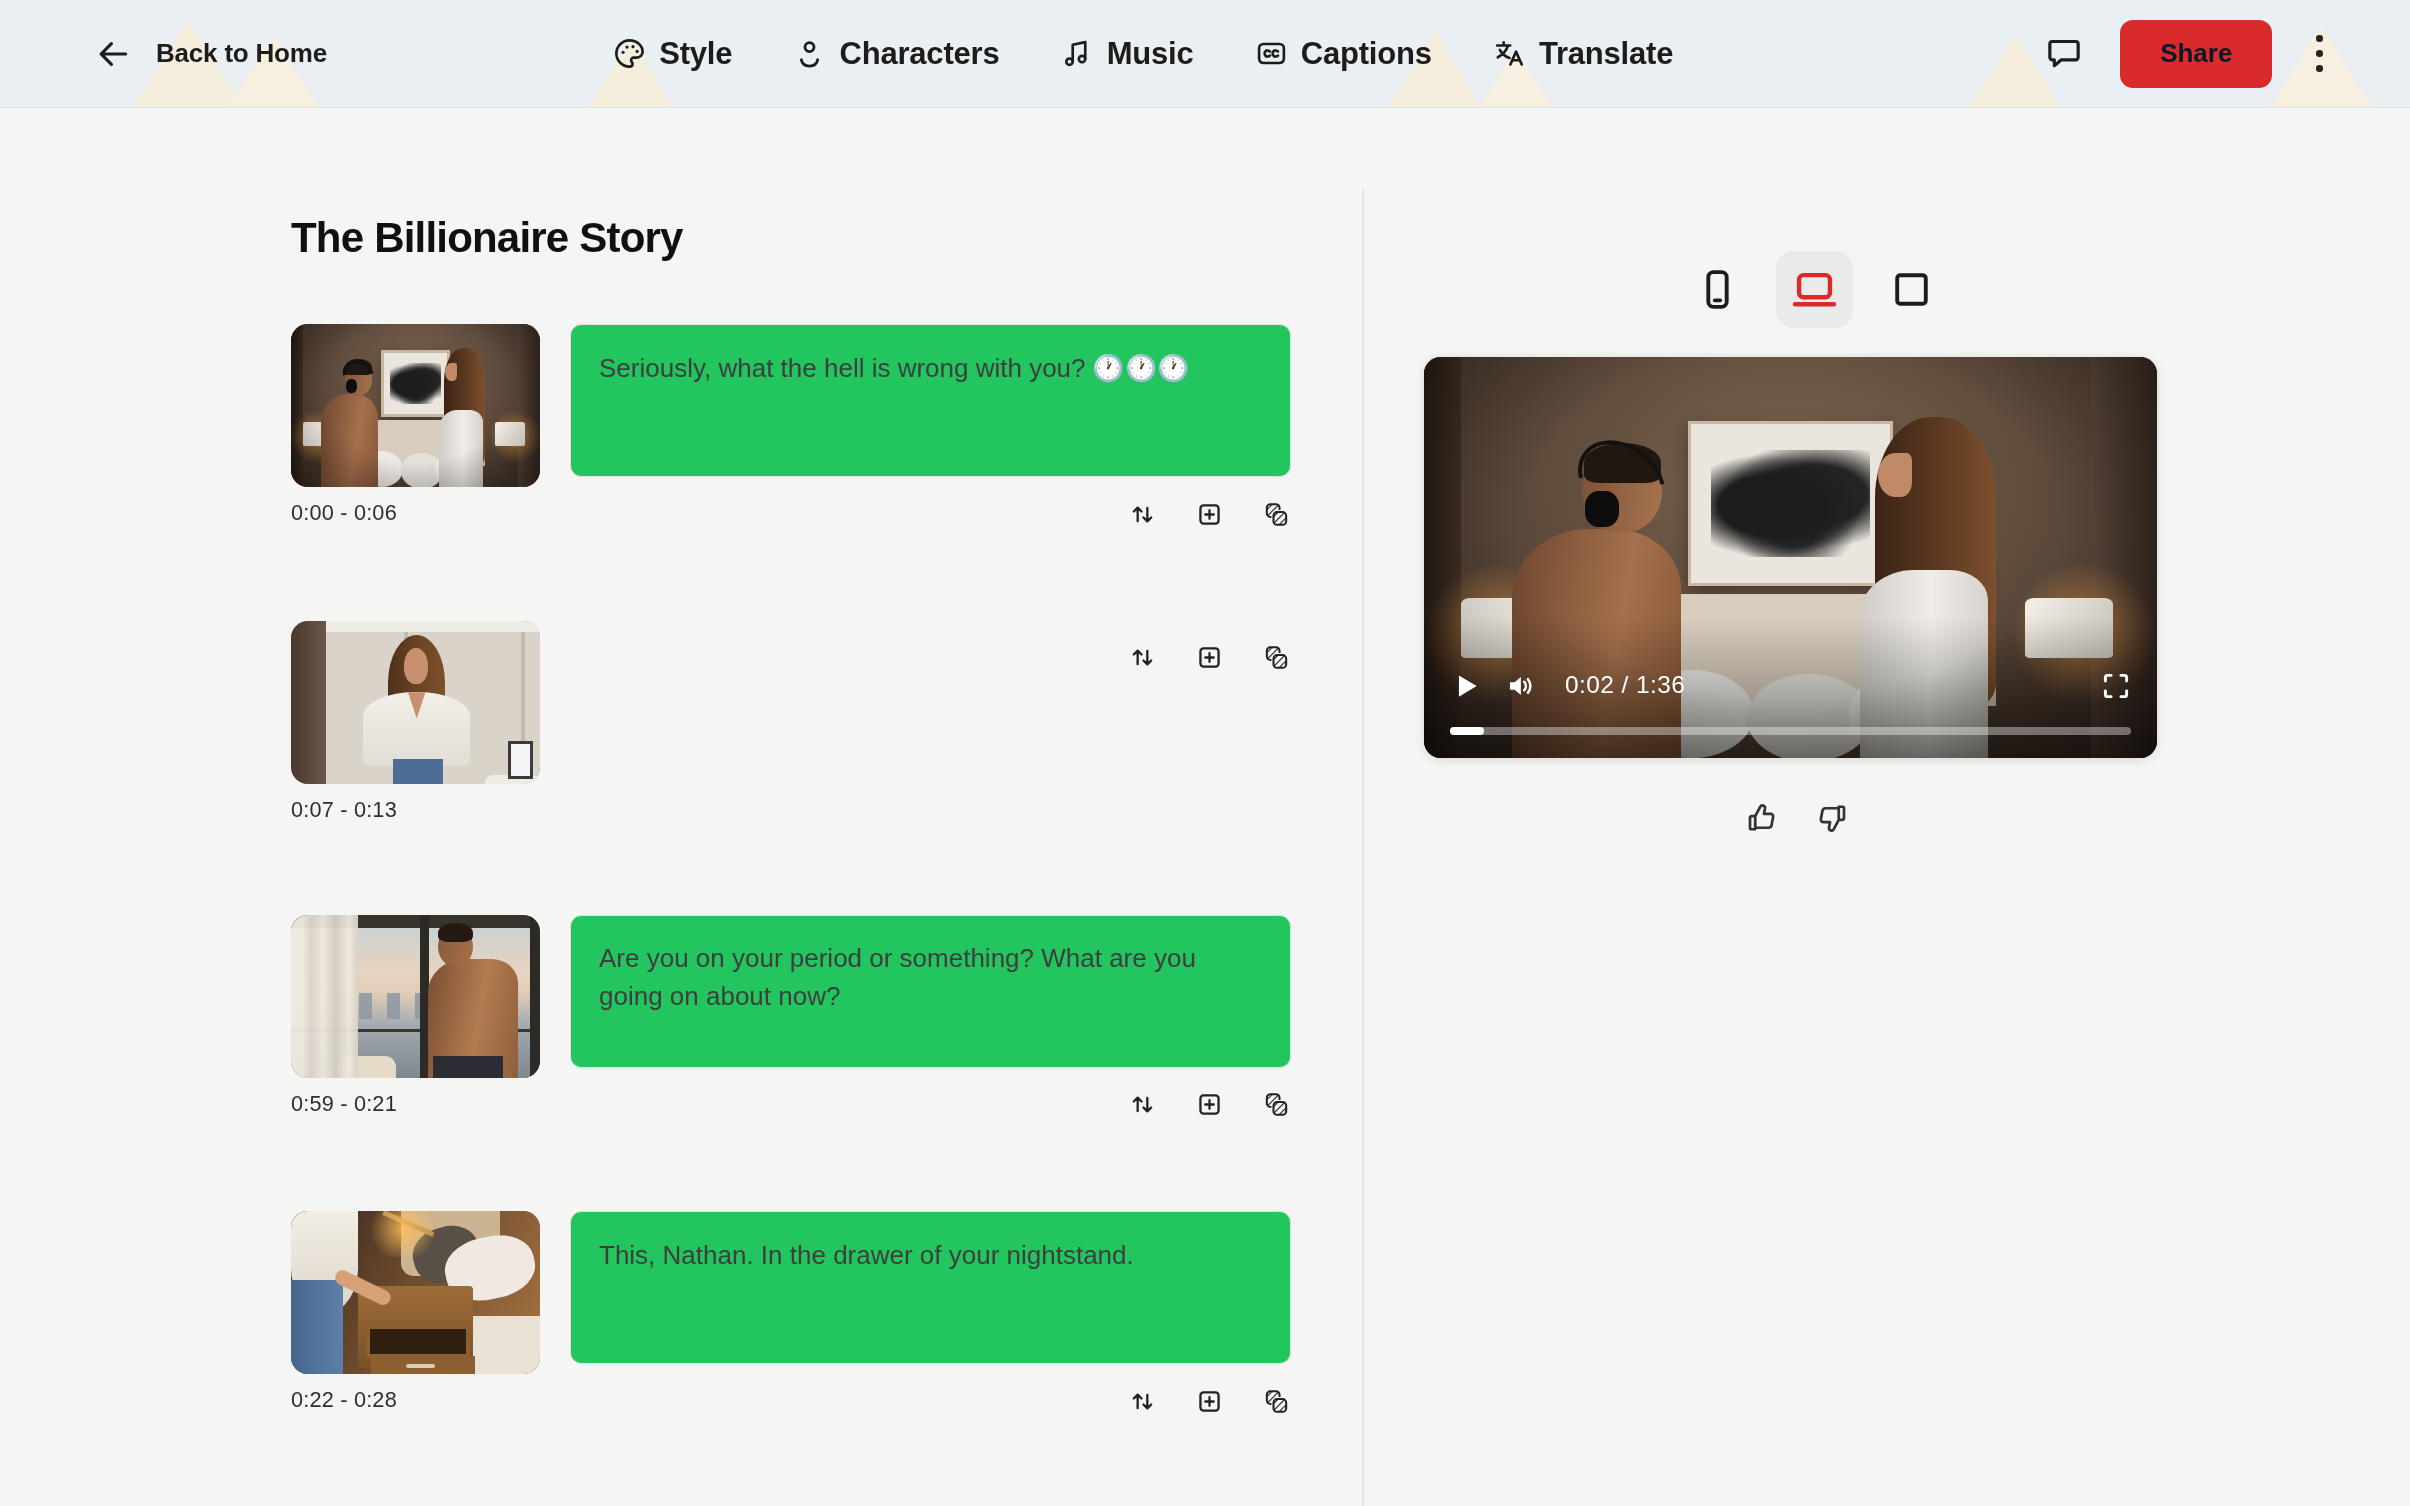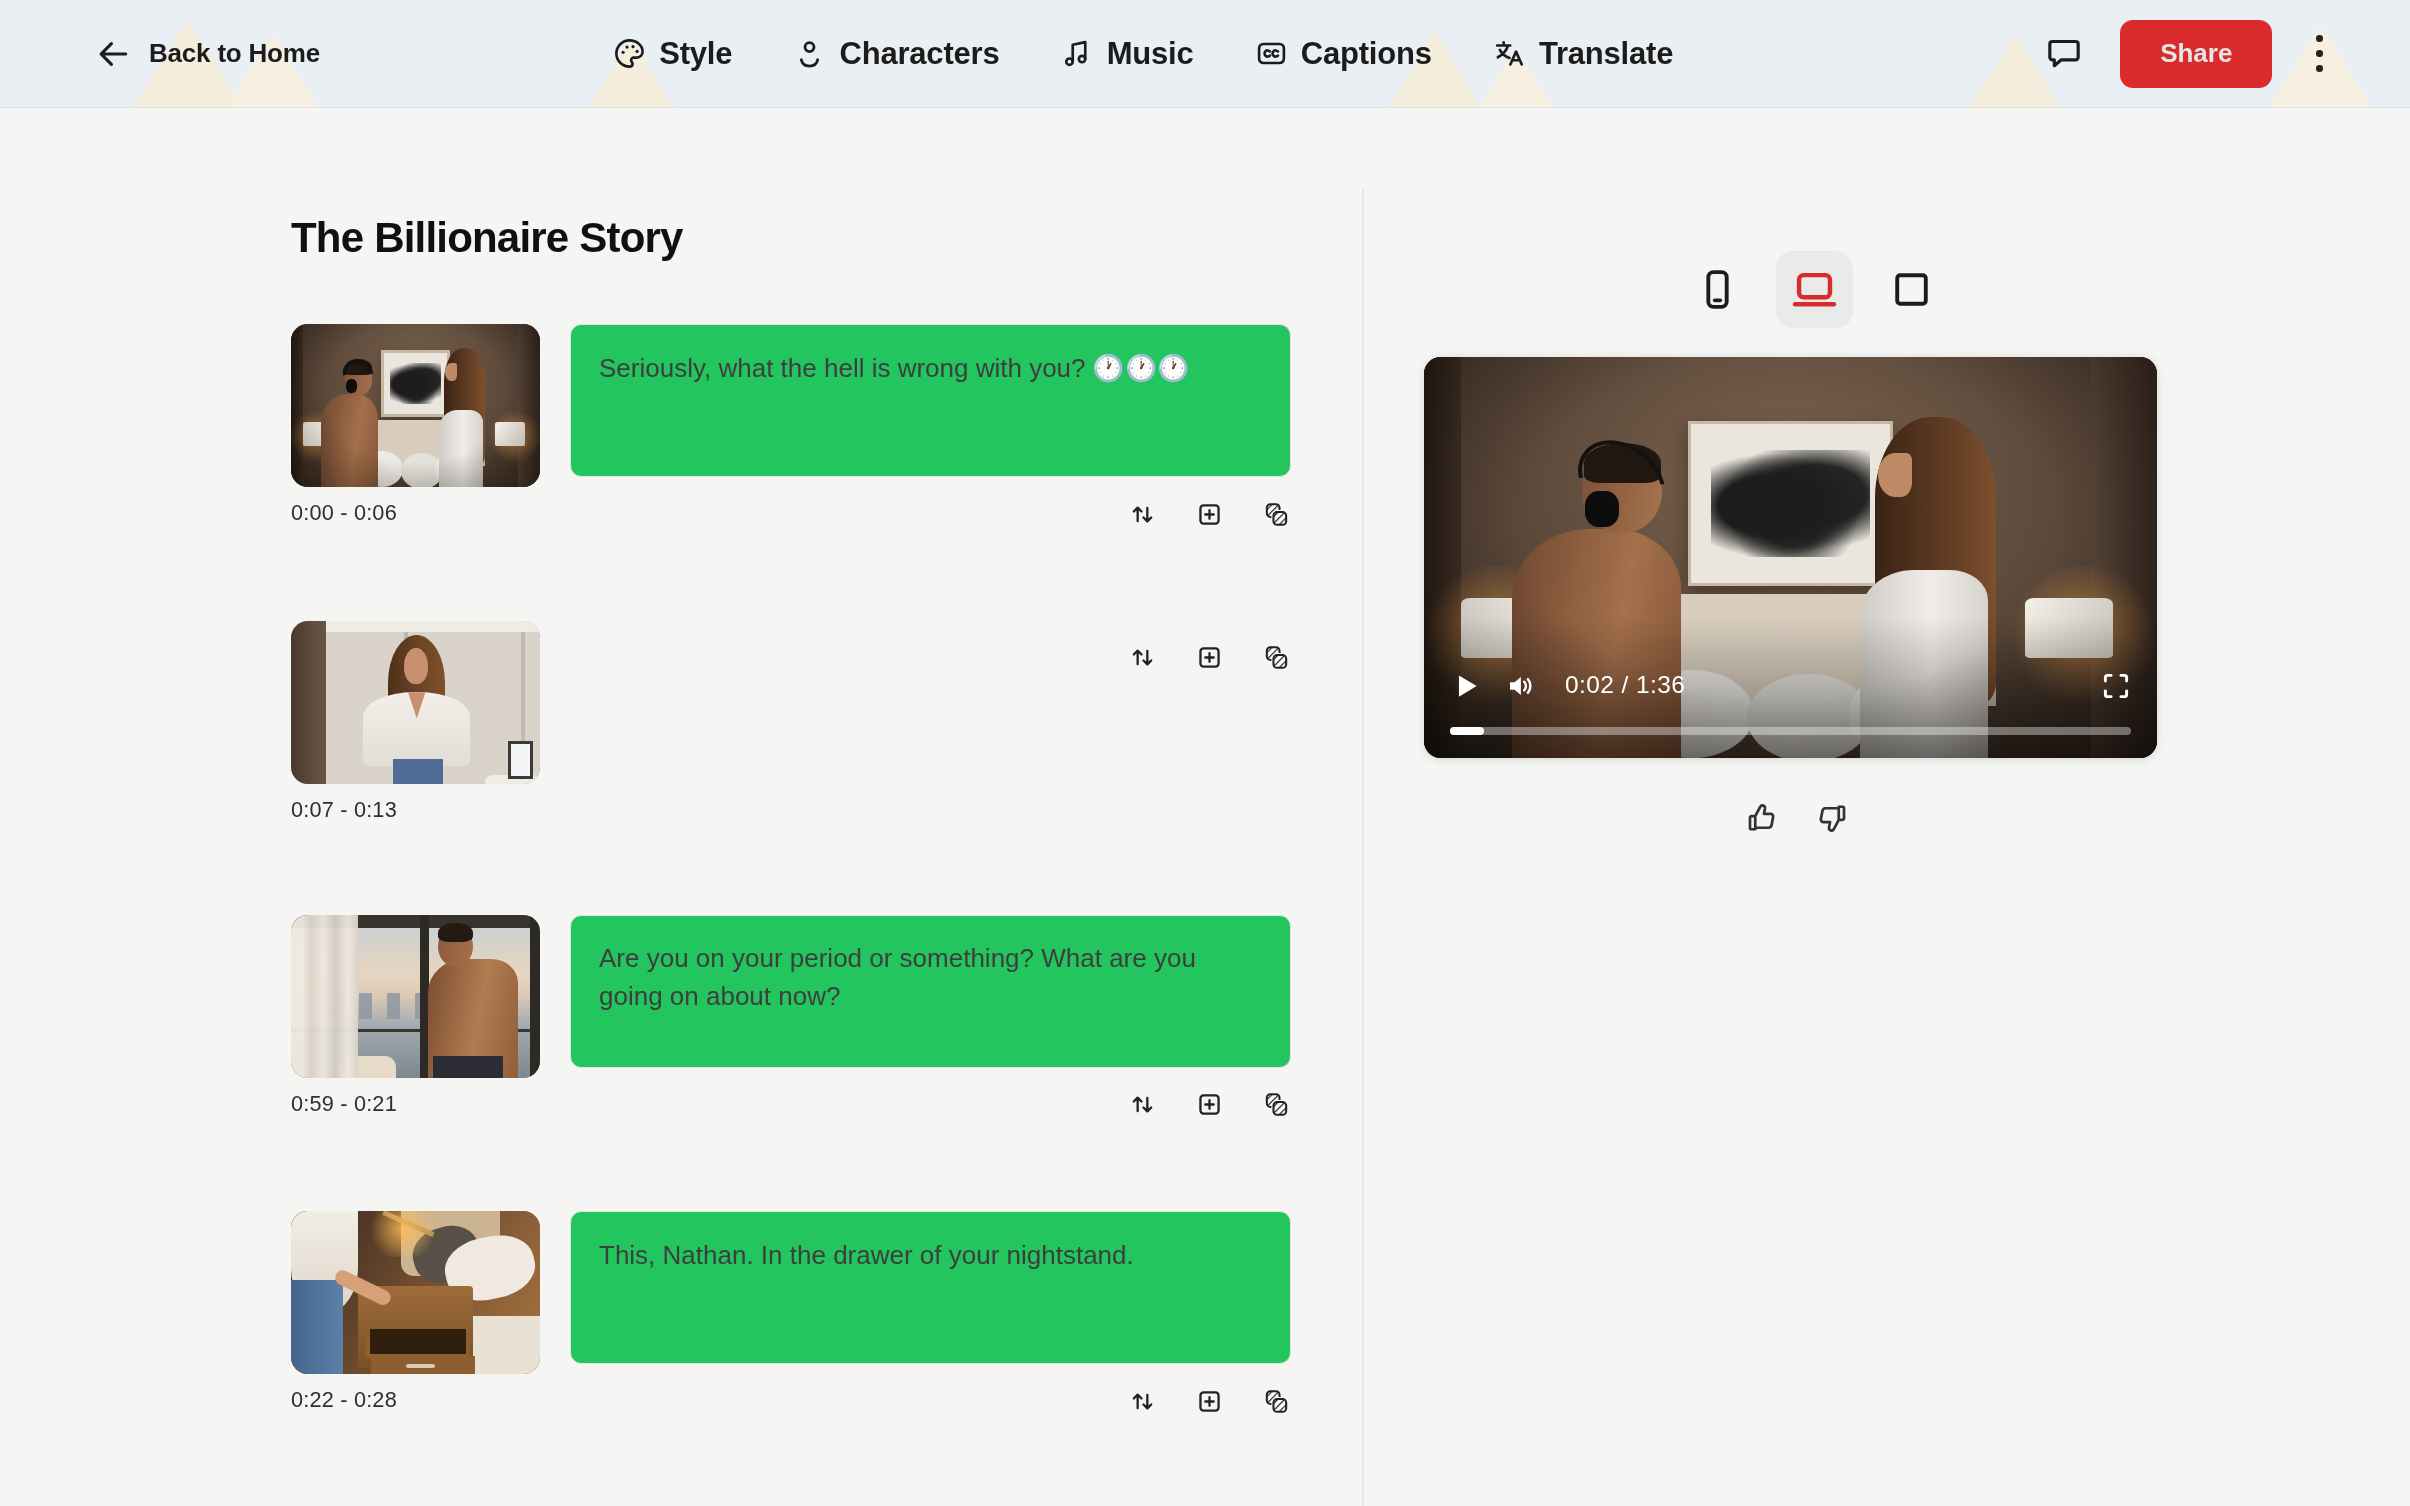--- a/index.html
+++ b/index.html
@@ -3,33 +3,33 @@
 <meta charset="utf-8">
 <style>
   * { margin:0; padding:0; box-sizing:border-box; }
   html,body { width:2411px; height:1507px; overflow:hidden; }
   body { font-family:"Liberation Sans","DejaVu Sans",sans-serif; background:#f5f5f3; color:#1c1c1c; position:relative; }
 
   
   .header { position:absolute; top:0; left:0; right:0; height:108px; background:#e9eff2;
             border-bottom:0.9px solid #dee5e8; display:flex; align-items:center; overflow:hidden; z-index:5; }
   .tri { position:absolute; bottom:-17px; width:0; height:0; border-style:solid; border-color:transparent; }
-  .back { position:absolute; left:94px; display:flex; align-items:center; gap:17px; cursor:pointer; }
+  .back { position:absolute; left:94px; display:flex; align-items:center; gap:24px; cursor:pointer; }
   .back svg { width:38px; height:38px; }
   .back-label { font-size:26px; font-weight:700; letter-spacing:-0.2px; }
   .nav { position:absolute; left:612px; display:flex; align-items:center; gap:60px; }
   .nav-item { display:flex; align-items:center; gap:12.2px; cursor:pointer; }
   .nav-item svg { width:35px; height:35px; }
   .nav-label { font-size:31px; font-weight:600; letter-spacing:-0.2px; }
   .header-right { position:absolute; right:81px; display:flex; align-items:center; gap:36px; }
   .chat-btn svg { width:40px; height:40px; display:block; }
   .btn-ai { height:68px; padding:0 34px; border:2.8px solid #d92b2b; border-radius:13px; background:#fdfdfd;
             color:#d92b2b; font-size:26px; font-weight:700; display:flex; align-items:center; cursor:pointer; }
   .btn-share { height:68px; padding:0 40px; border:none; border-radius:13px; background:#d92b2b;
-               color:#e5e5e5; font-size:26px; font-weight:700; display:flex; align-items:center; cursor:pointer; }
+               color:#0f172a; font-size:26px; font-weight:700; display:flex; align-items:center; cursor:pointer; }
   .kebab { display:flex; flex-direction:column; gap:8.5px; padding:7.5px; cursor:pointer; }
   .kebab i { width:6.6px; height:6.6px; border-radius:50%; background:#222; }
 
   
   .main { position:absolute; top:108px; left:0; right:0; bottom:0; }
   .left-col { position:absolute; left:291px; top:0; width:1000px; }
   .page-title { font-size:42px; font-weight:800; letter-spacing:-0.8px; color:#101010; margin:106px 0 62px 0; }
   .divider { position:absolute; left:1362px; top:81px; bottom:0; width:1.9px; background:#e5e5e3; }
 
   .scene-row { display:grid; grid-template-columns:249px 1fr; column-gap:30px; margin-bottom:92px; }

